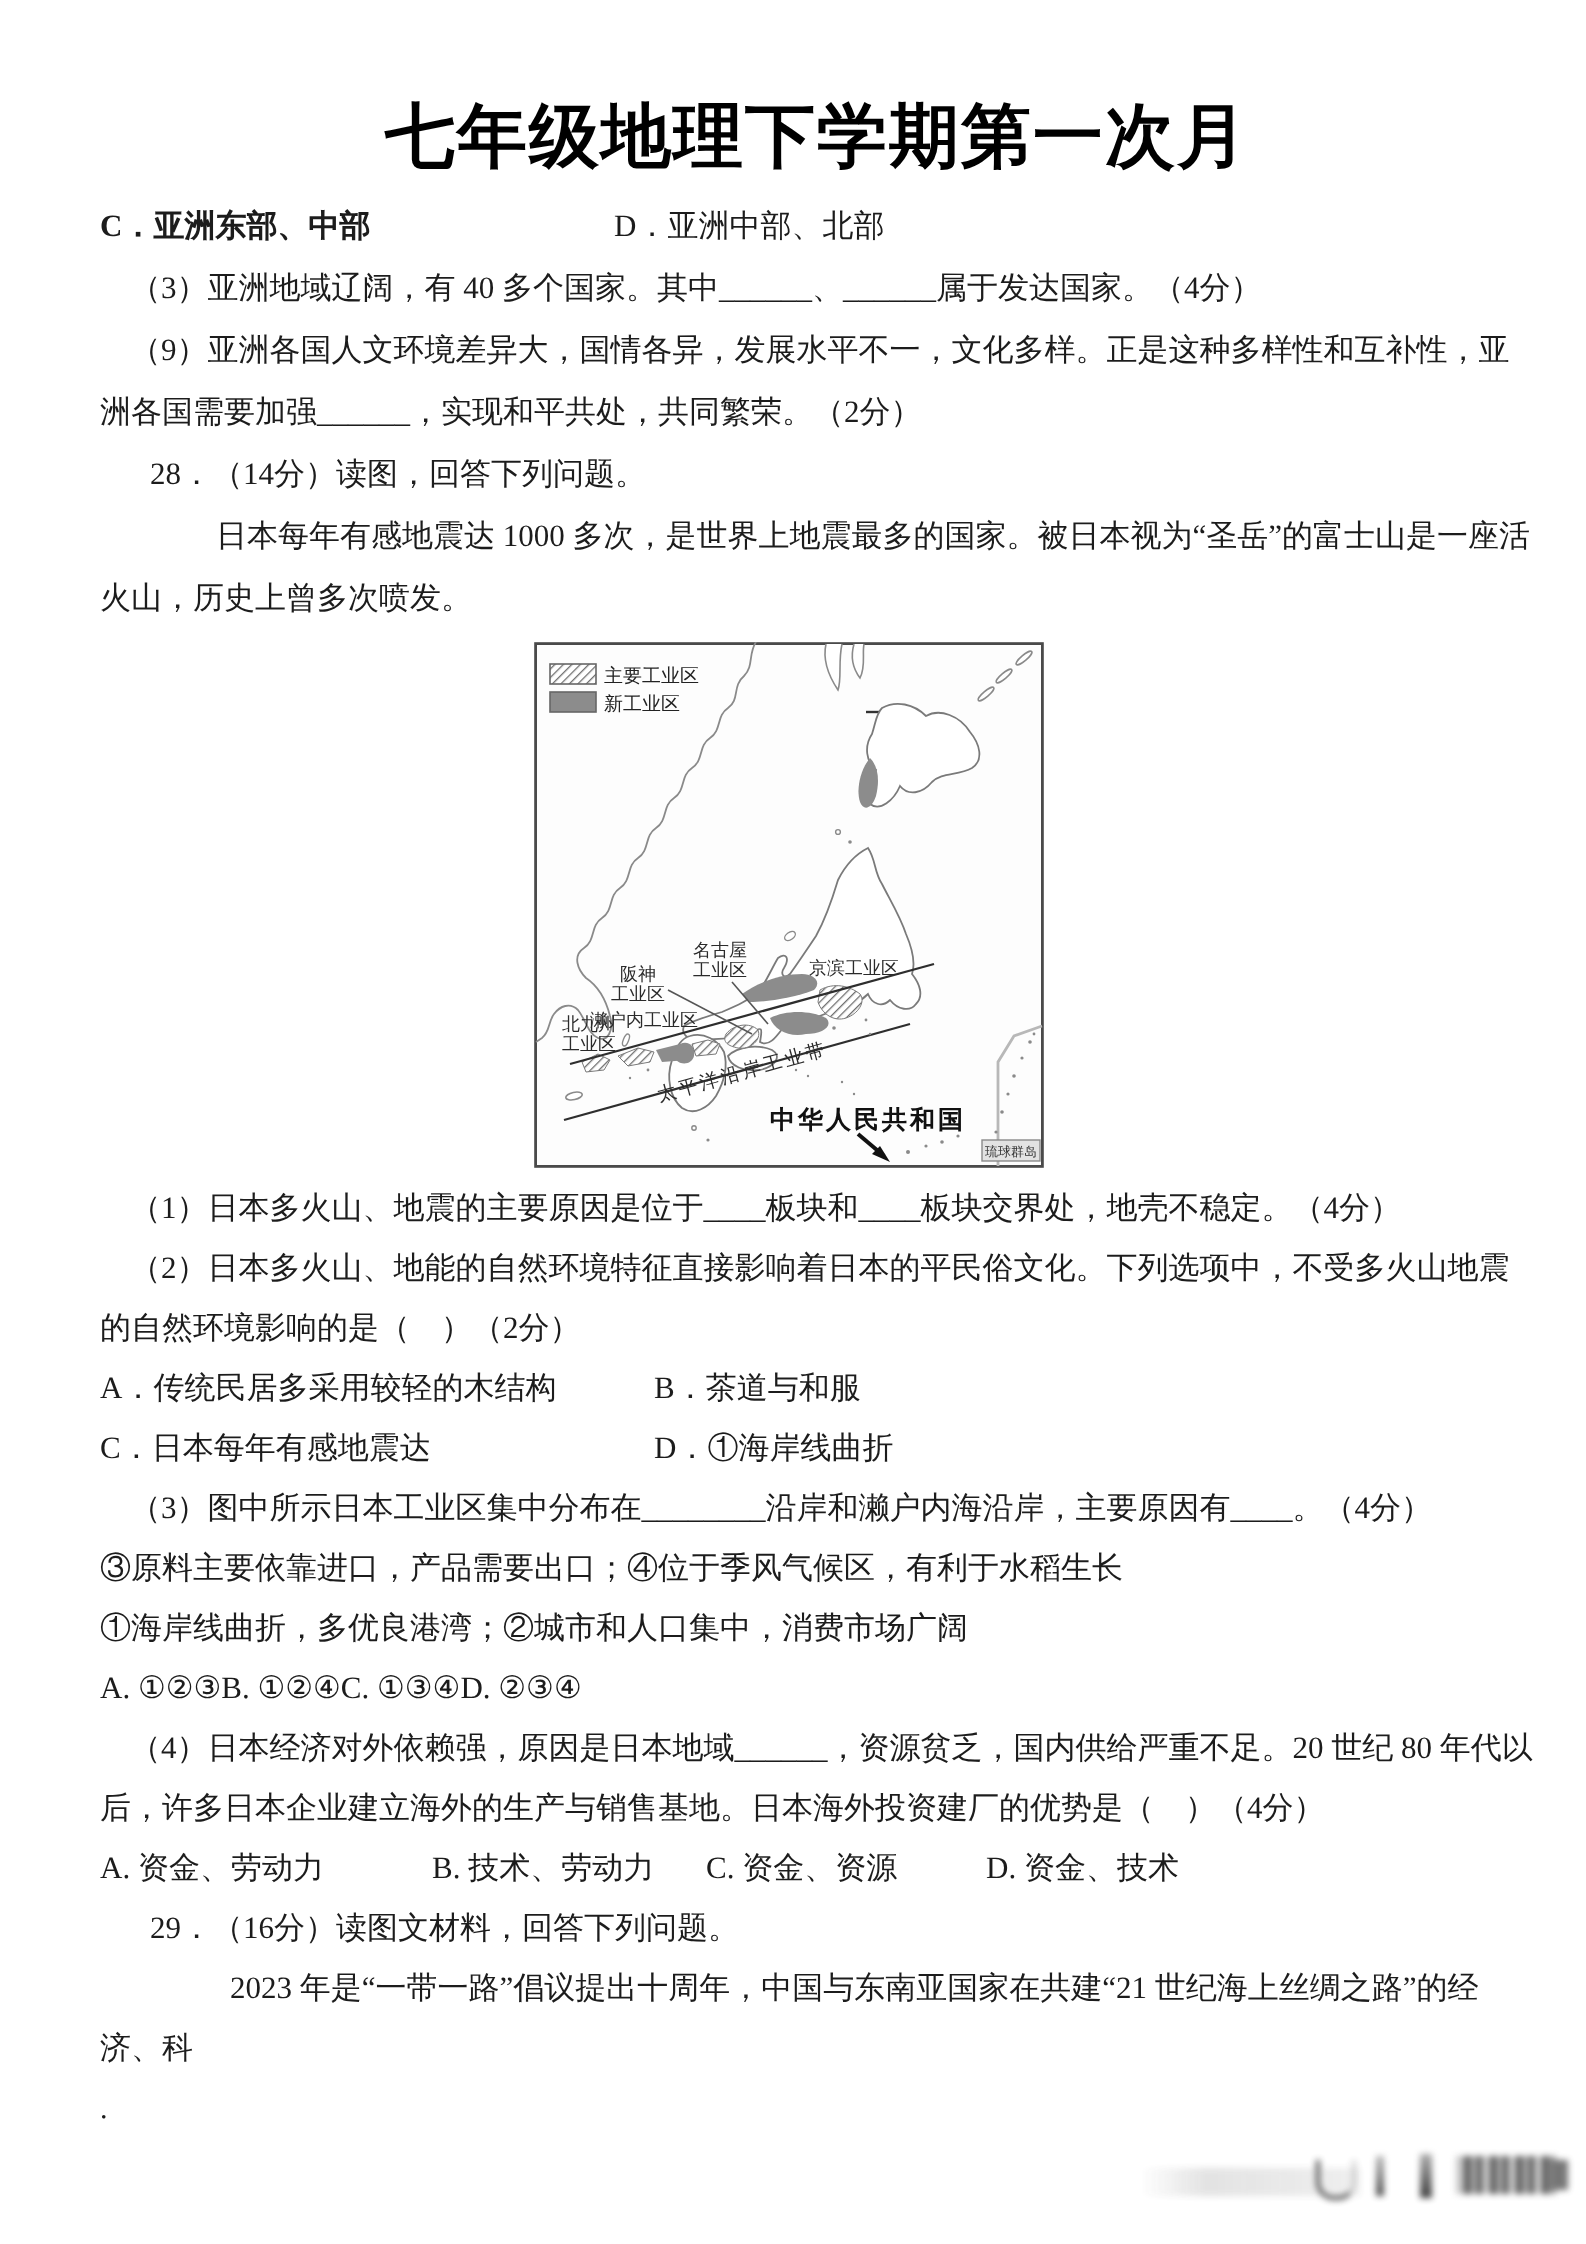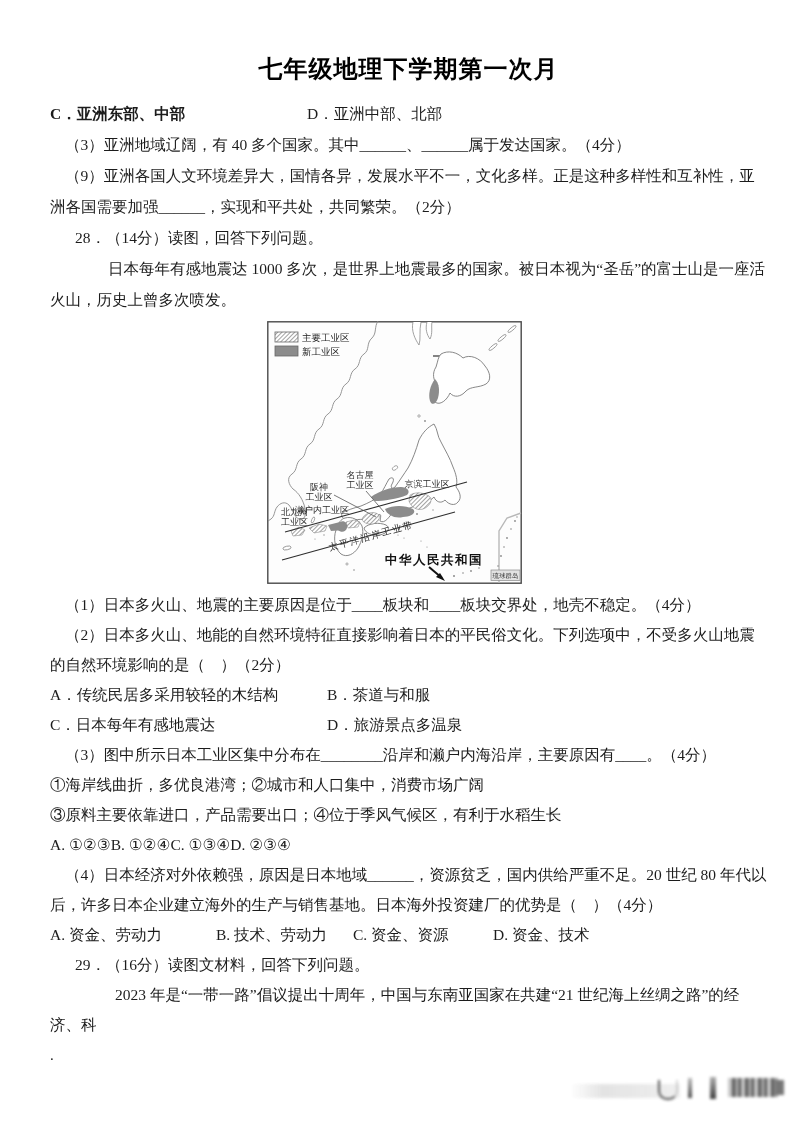--- a/index.html
+++ b/index.html
@@ -11,21 +11,21 @@
     font-family:"Liberation Serif","DejaVu Serif",serif;
     color:#1c1c1c;
     font-size:15.5px;
   }
   .content{padding:48px 26px 0 50px;}
   h1.title{
     margin:0 0 8px 0;
     text-align:center;
     font-family:"Liberation Sans","DejaVu Sans",sans-serif;
     font-weight:bold;
-    font-size:24px;
+    font-size:35px;
     line-height:42px;
     letter-spacing:1px;
     color:#000;
   }
   .block-a{line-height:31px;}
   .block-b{line-height:30px;}
   .block-a p,.block-b p{margin:0;max-width:718px;}
   .indent{text-indent:15px;}
   .indent58{text-indent:58px;}
   .indent65{text-indent:65px;}
@@ -192,25 +192,25 @@
       </svg>
     </div>
 
     <div class="block-b">
       <p class="indent">（1）日本多火山、地震的主要原因是位于____板块和____板块交界处，地壳不稳定。（4分）</p>
       <p class="indent">（2）日本多火山、地能的自然环境特征直接影响着日本的平民俗文化。下列选项中，不受多火山地震的自然环境影响的是（　）（2分）</p>
       <p class="optrow">
         <span class="col1">A．传统民居多采用较轻的木结构</span><span>B．茶道与和服</span>
       </p>
       <p class="optrow">
-        <span class="col1">C．日本每年有感地震达</span><span>D．旅游景点多温泉</span>
+        <span class="col1">C．日本每年有感地震达</span><span>D．①海岸线曲折</span>
       </p>
       <p class="indent">（3）图中所示日本工业区集中分布在________沿岸和濑户内海沿岸，主要原因有____。（4分）</p>
+      <p>③原料主要依靠进口，产品需要出口；④位于季风气候区，有利于水稻生长</p>
       <p>①海岸线曲折，多优良港湾；②城市和人口集中，消费市场广阔</p>
-      <p>③原料主要依靠进口，产品需要出口；④位于季风气候区，有利于水稻生长</p>
       <p class="optrow3">
         <span>A. ①②③</span>
           <span>B. ①②④</span>
           <span>C. ①③④</span>
           <span>D. ②③④</span>
       </p>
       <p class="indent mt4">（4）日本经济对外依赖强，原因是日本地域______，资源贫乏，国内供给严重不足。20 世纪 80 年代以后，许多日本企业建立海外的生产与销售基地。日本海外投资建厂的优势是（　）（4分）</p>
       <p class="optrow4">
         <span class="oA">A. 资金、劳动力</span><span class="oB">B. 技术、劳动力</span><span class="oC">C. 资金、资源</span><span>D. 资金、技术</span>
       </p>

